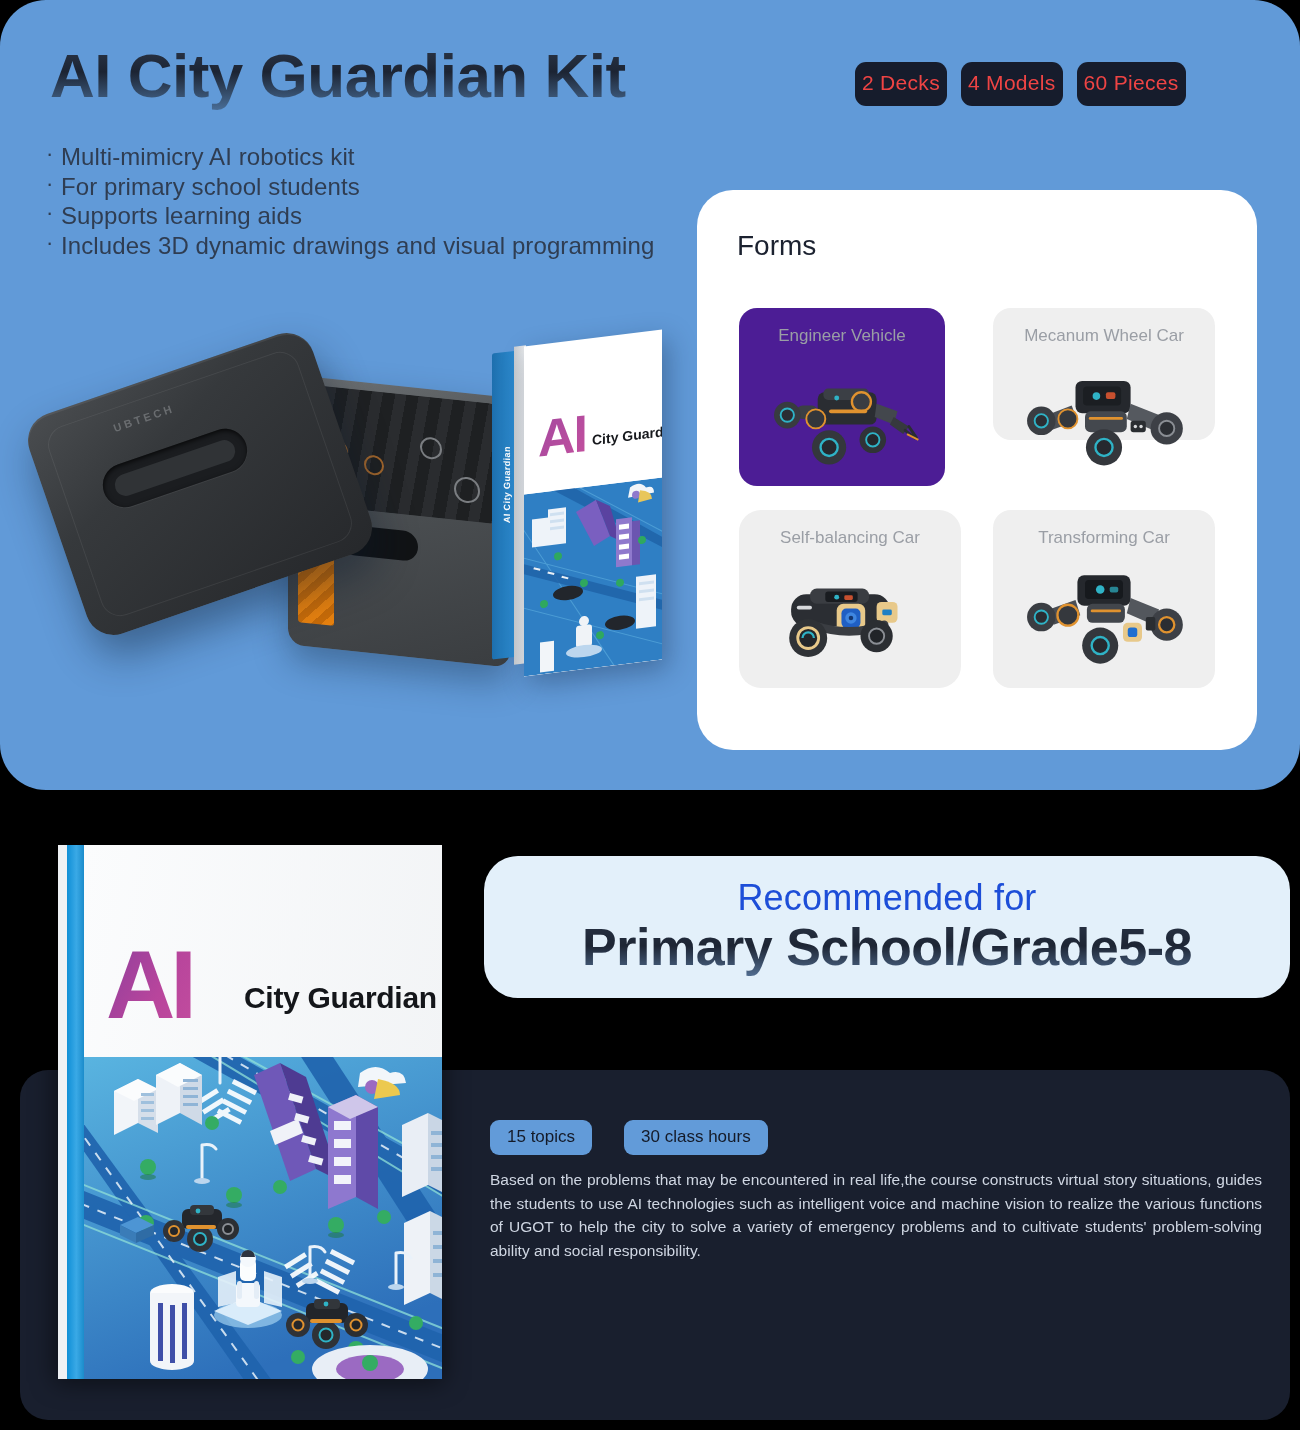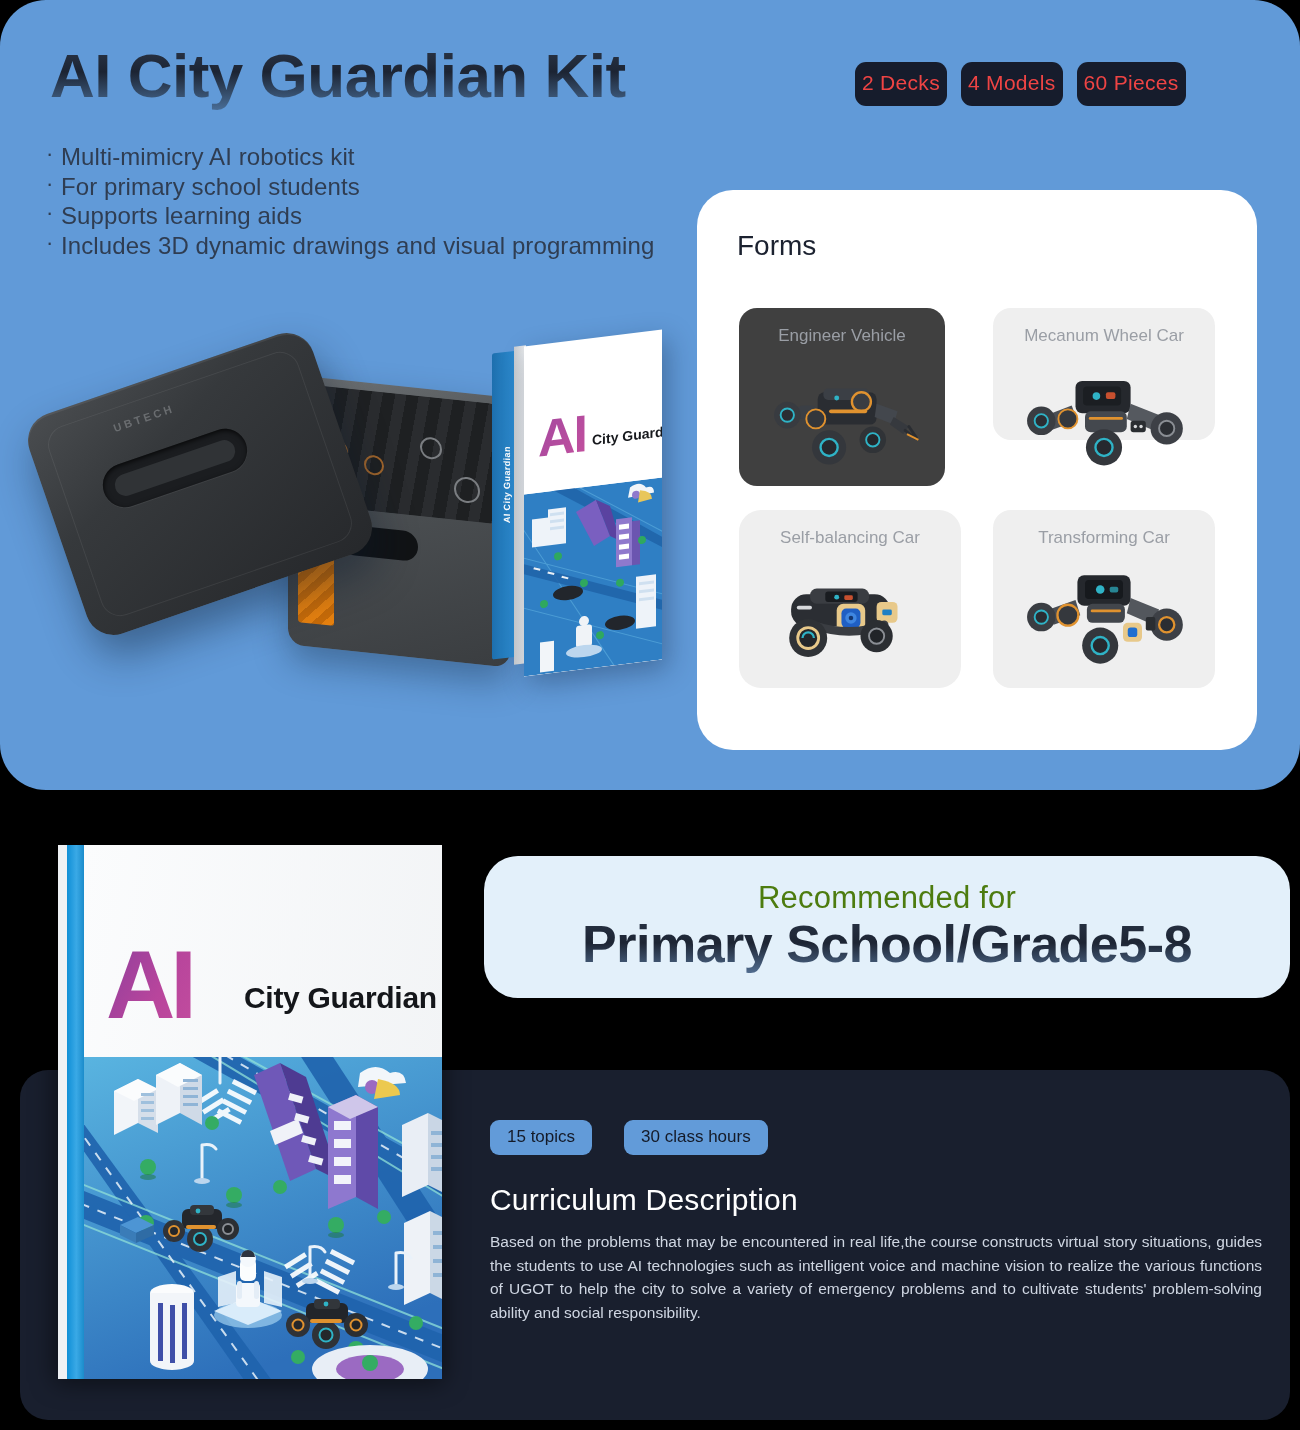--- a/index.html
+++ b/index.html
@@ -128,21 +128,21 @@
     white-space:nowrap;
   }
   .book-sm .city { position:absolute; left:0; right:0; top:148px; bottom:0; }
 
   
   .banner {
     position:absolute; left:484px; top:856px; width:806px; height:142px;
     background:#e3f0fa; border-radius:34px;
     display:flex; flex-direction:column; align-items:center; justify-content:center;
   }
-  .banner .rec { font-size:31px; color:#4d7c0f; letter-spacing:.2px; }
+  .banner .rec { font-size:36px; color:#1d4ed8; letter-spacing:.2px; }
   .banner .grade {
     font-size:52px; font-weight:700; letter-spacing:-0.5px; margin-top:-2px;
     background:linear-gradient(180deg,#2a3547 0%,#1d2534 48%,#536f92 100%);
     -webkit-background-clip:text; background-clip:text; color:transparent;
     white-space:nowrap;
   }
   .dark-panel {
     position:absolute; left:20px; top:1070px; width:1270px; height:350px;
     background:#191f2e; border-radius:28px;
   }
@@ -296,21 +296,21 @@
             <circle cx="112" cy="14" r="4" fill="#8f79cd"></circle>
             <path d="M116 10 q12 2 12 10 l-14 2 Z" fill="#e8c65a"></path>
           </svg>
         </div>
       </div>
     </div>
 
     <div style="position:absolute;left:697px;top:190px;width:560px;height:560px;background:#fff;border-radius:36px;">
       <h2 style="position:absolute;left:40px;top:40px;font-size:28px;font-weight:500;color:#1c2230;">Forms</h2>
 
-      <div style="position:absolute;left:42px;top:118px;width:206px;height:178px;background:#404040;border-radius:18px;">
+      <div style="position:absolute;left:42px;top:118px;width:206px;height:178px;background:#4c1d95;border-radius:18px;">
         <div style="position:absolute;left:0;right:0;top:18px;text-align:center;font-size:17px;color:#9a9ea5;">Engineer Vehicle</div>
         <svg viewBox="0 0 200 120" width="190" height="114" style="position:absolute;left:16px;top:52px;">
           <g>
             <rect x="66" y="34" width="62" height="34" rx="7" fill="#2a2d32"></rect>
             <rect x="72" y="30" width="48" height="12" rx="5" fill="#3b3f45"></rect>
             <circle cx="112" cy="44" r="10" fill="#3a3d42" stroke="#e0922f" stroke-width="2.5"></circle>
             <rect x="78" y="52" width="40" height="4" rx="2" fill="#e0922f"></rect>
             <circle cx="86" cy="40" r="2.6" fill="#2fb3c6"></circle>
             <path d="M128 46 l22 8 l-4 14 l-20 -8 Z" fill="#43474d"></path>
             <path d="M146 60 l16 10 l-6 8 l-14 -10 Z" fill="#36393e"></path>
@@ -409,21 +409,20 @@
   </section>
 
   <section>
 
     <div class="dark-panel">
       <div class="curr">
         <div class="curr-badges">
           <span class="badge-blue">15 topics</span>
           <span class="badge-blue">30 class hours</span>
         </div>
-        <h3 class="curr-title">Curriculum Description</h3>
         <p class="curr-text">Based on the problems that may be encountered in real life,the course constructs virtual story situations, guides the students to use AI technologies such as intelligent voice and machine vision to realize the various functions of UGOT to help the city to solve a variety of emergency problems and to cultivate students' problem-solving ability and social responsibility.</p>
       </div>
     </div>
 
     <div class="banner">
       <div class="rec">Recommended for</div>
       <div class="grade">Primary School/Grade5-8</div>
     </div>
 
     <div class="book-lg">

